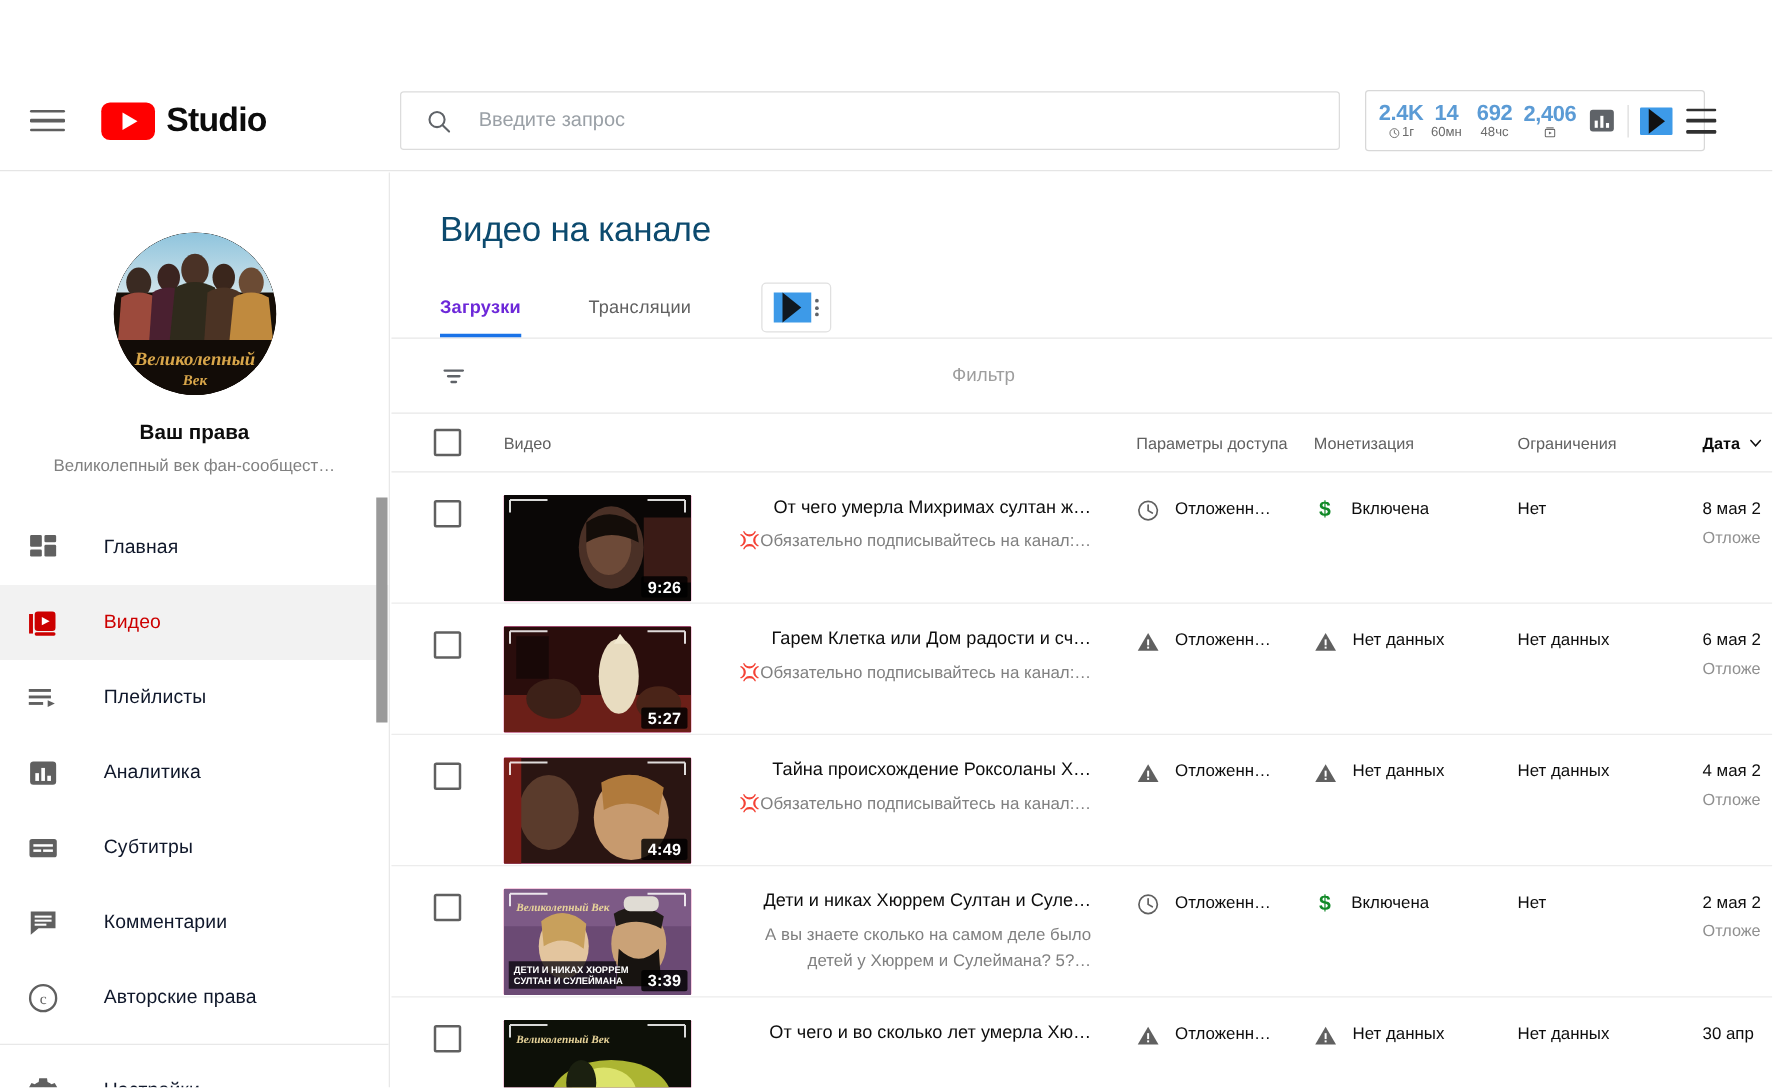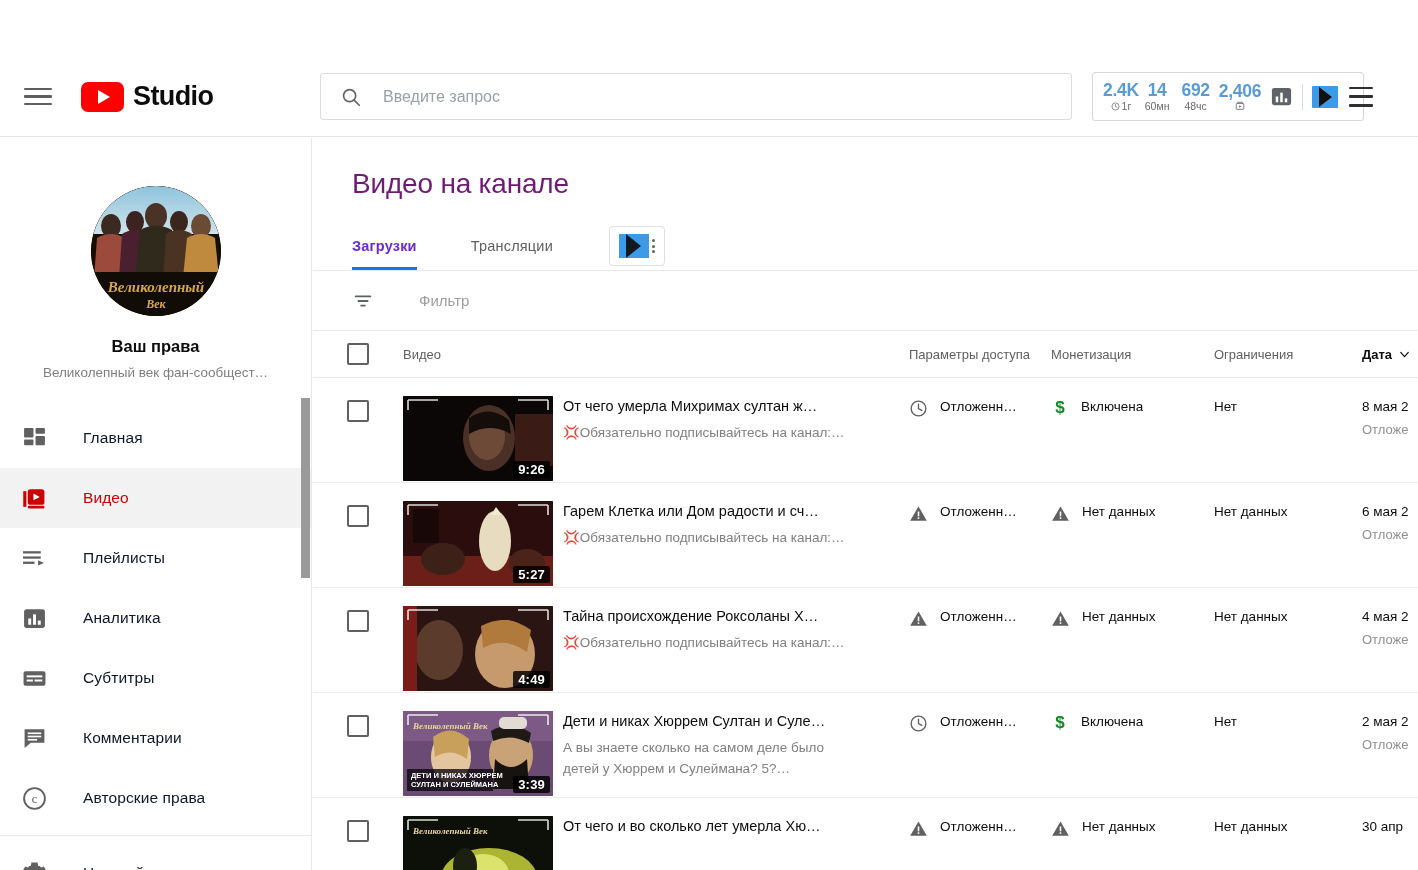--- a/index.html
+++ b/index.html
@@ -157,21 +157,21 @@
     cursor: pointer;
   }
 
   
   .main {
     position: absolute; left: 313px; top: 138px;
     width: 1105px; height: 732px; background: #fff; overflow: hidden;
   }
   .page-title {
     margin-left: 39px; margin-top: 30px;
-    font-size: 28px; color: #701a75; letter-spacing: -0.2px;
+    font-size: 28px; color: #0c4a6e; letter-spacing: -0.2px;
   }
   .tabs {
     margin-top: 22px; margin-left: 39px;
     display: flex; align-items: center; height: 48px; position: relative;
   }
   .tab {
     font-size: 14.5px; color: #606060; cursor: pointer;
     height: 48px; display: flex; align-items: center; position: relative;
     letter-spacing: 0.2px;
   }
@@ -196,22 +196,22 @@
     border-top:12px solid transparent;border-bottom:12px solid transparent;
   }
   .dots3 { display: flex; flex-direction: column; gap: 2.5px; }
   .dots3 i { width: 3px; height: 3px; background: #5f6368; border-radius: 50%; display: block; }
   .filter-row {
     position: relative; height: 61px; display: flex; align-items: center;
     border-top: 1px solid #e8e8e8; border-bottom: 1px solid #e8e8e8;
   }
   .filter-icon { margin-left: 39px; width: 22px; height: 22px; flex: none; display:block; cursor:pointer; }
   .filter-input {
-    border: 0; outline: 0; background: transparent; margin-left: 45px;
-    font-size: 15px; color: #3c4043; font-family: "Liberation Sans", sans-serif; width: 420px;
+    border: 0; outline: 0; background: transparent; margin-left: 18px;
+    font-size: 15px; color: #3c4043; font-family: "Liberation Sans", sans-serif; width: 420px; text-align: right;
   }
   .filter-input::placeholder { color: #9e9e9e; }
 
   
   .thead {
     display: flex; align-items: center; height: 47px;
     border-bottom: 1px solid #e8e8e8; font-size: 13px; color: #606060;
   }
   .cb {
     width: 22px; height: 22px; border: 2px solid #606060; border-radius: 2px;
@@ -235,21 +235,21 @@
     width: 150px; height: 85px; flex: none; position: relative;
     overflow: hidden; background: #ec4899; border-radius: 1px;
   }
   .thumb svg { display: block; }
   .dur {
     position: absolute; right: 3px; bottom: 3px;
     background: rgba(0,0,0,0.82); color: #fff;
     font-size: 13px; font-weight: bold; padding: 1px 5px; border-radius: 2px;
     letter-spacing: 0.2px;
   }
-  .vinfo { margin-left: 10px; width: 300px; padding-top: 2px; }
+  .vinfo { margin-left: 20px; width: 300px; padding-top: 2px; text-align: right; }
   .vtitle {
     font-size: 14.5px; color: #0d0d0d; white-space: nowrap;
     overflow: hidden; text-overflow: ellipsis; cursor: pointer;
   }
   .vdesc {
     margin-top: 9px; font-size: 13.5px; color: #808080; line-height: 1.55;
     max-height: 44px; overflow: hidden;
   }
   .vdesc .burst { color: #e8713d; }
 

